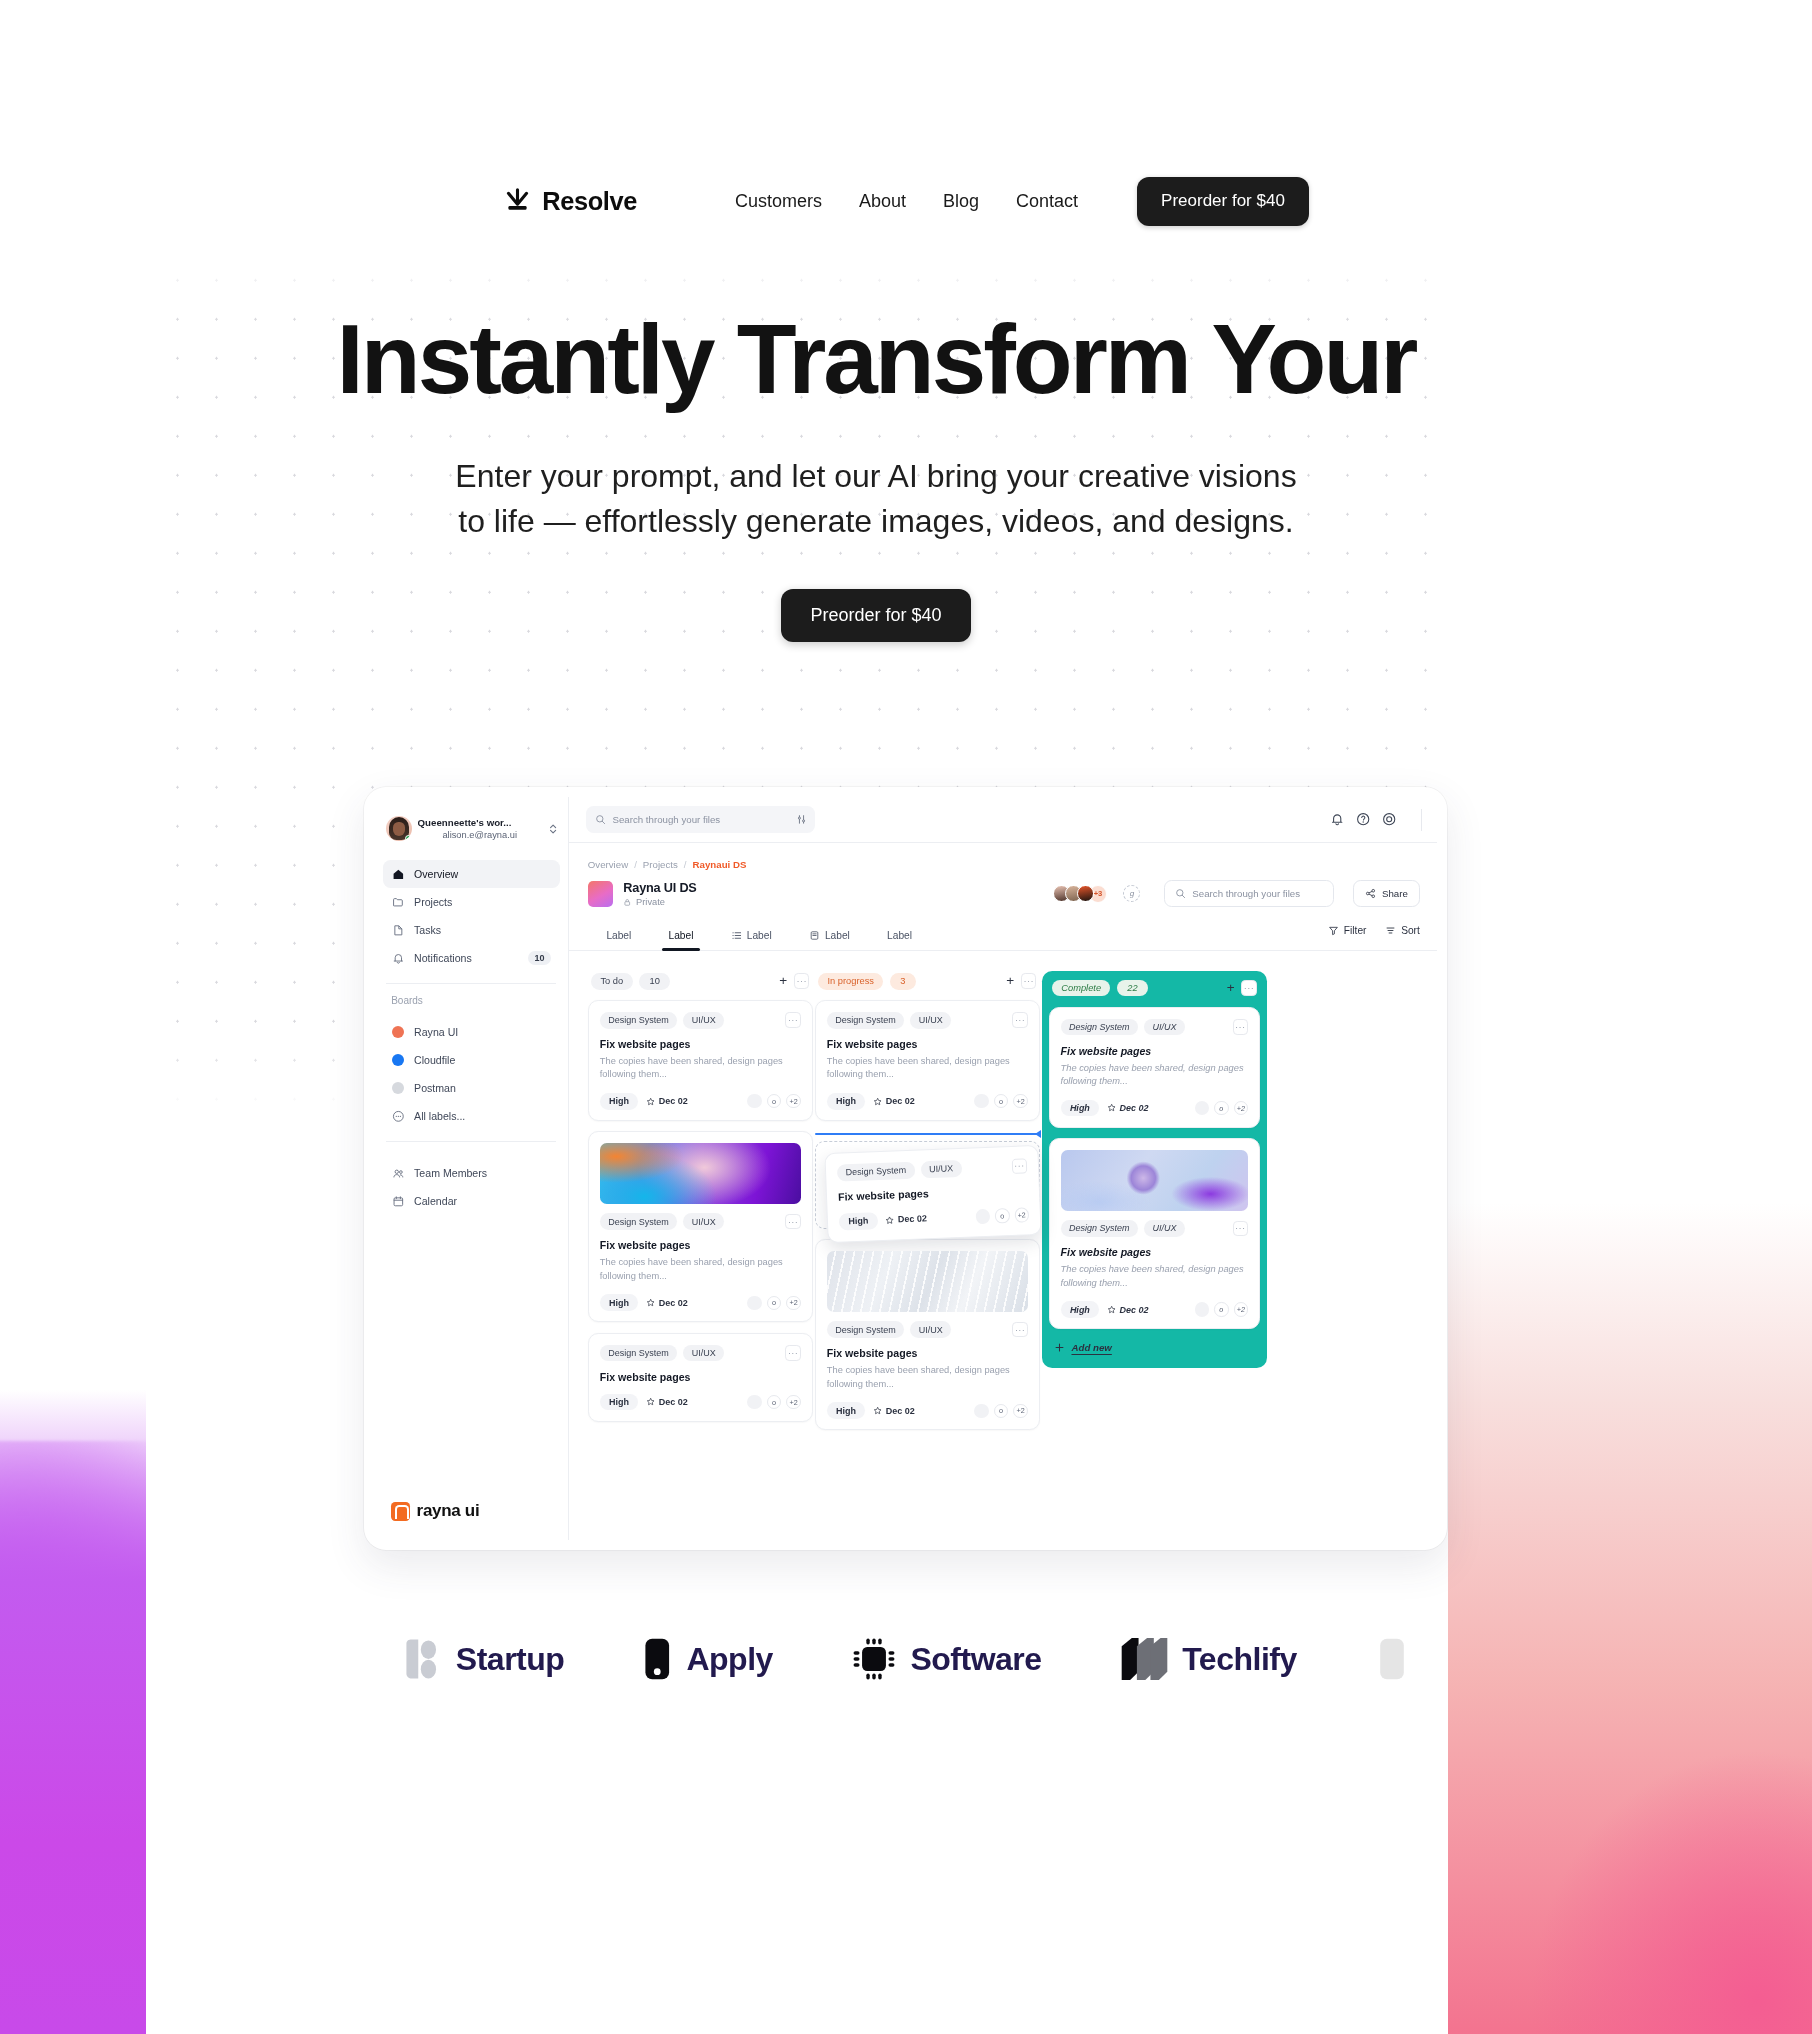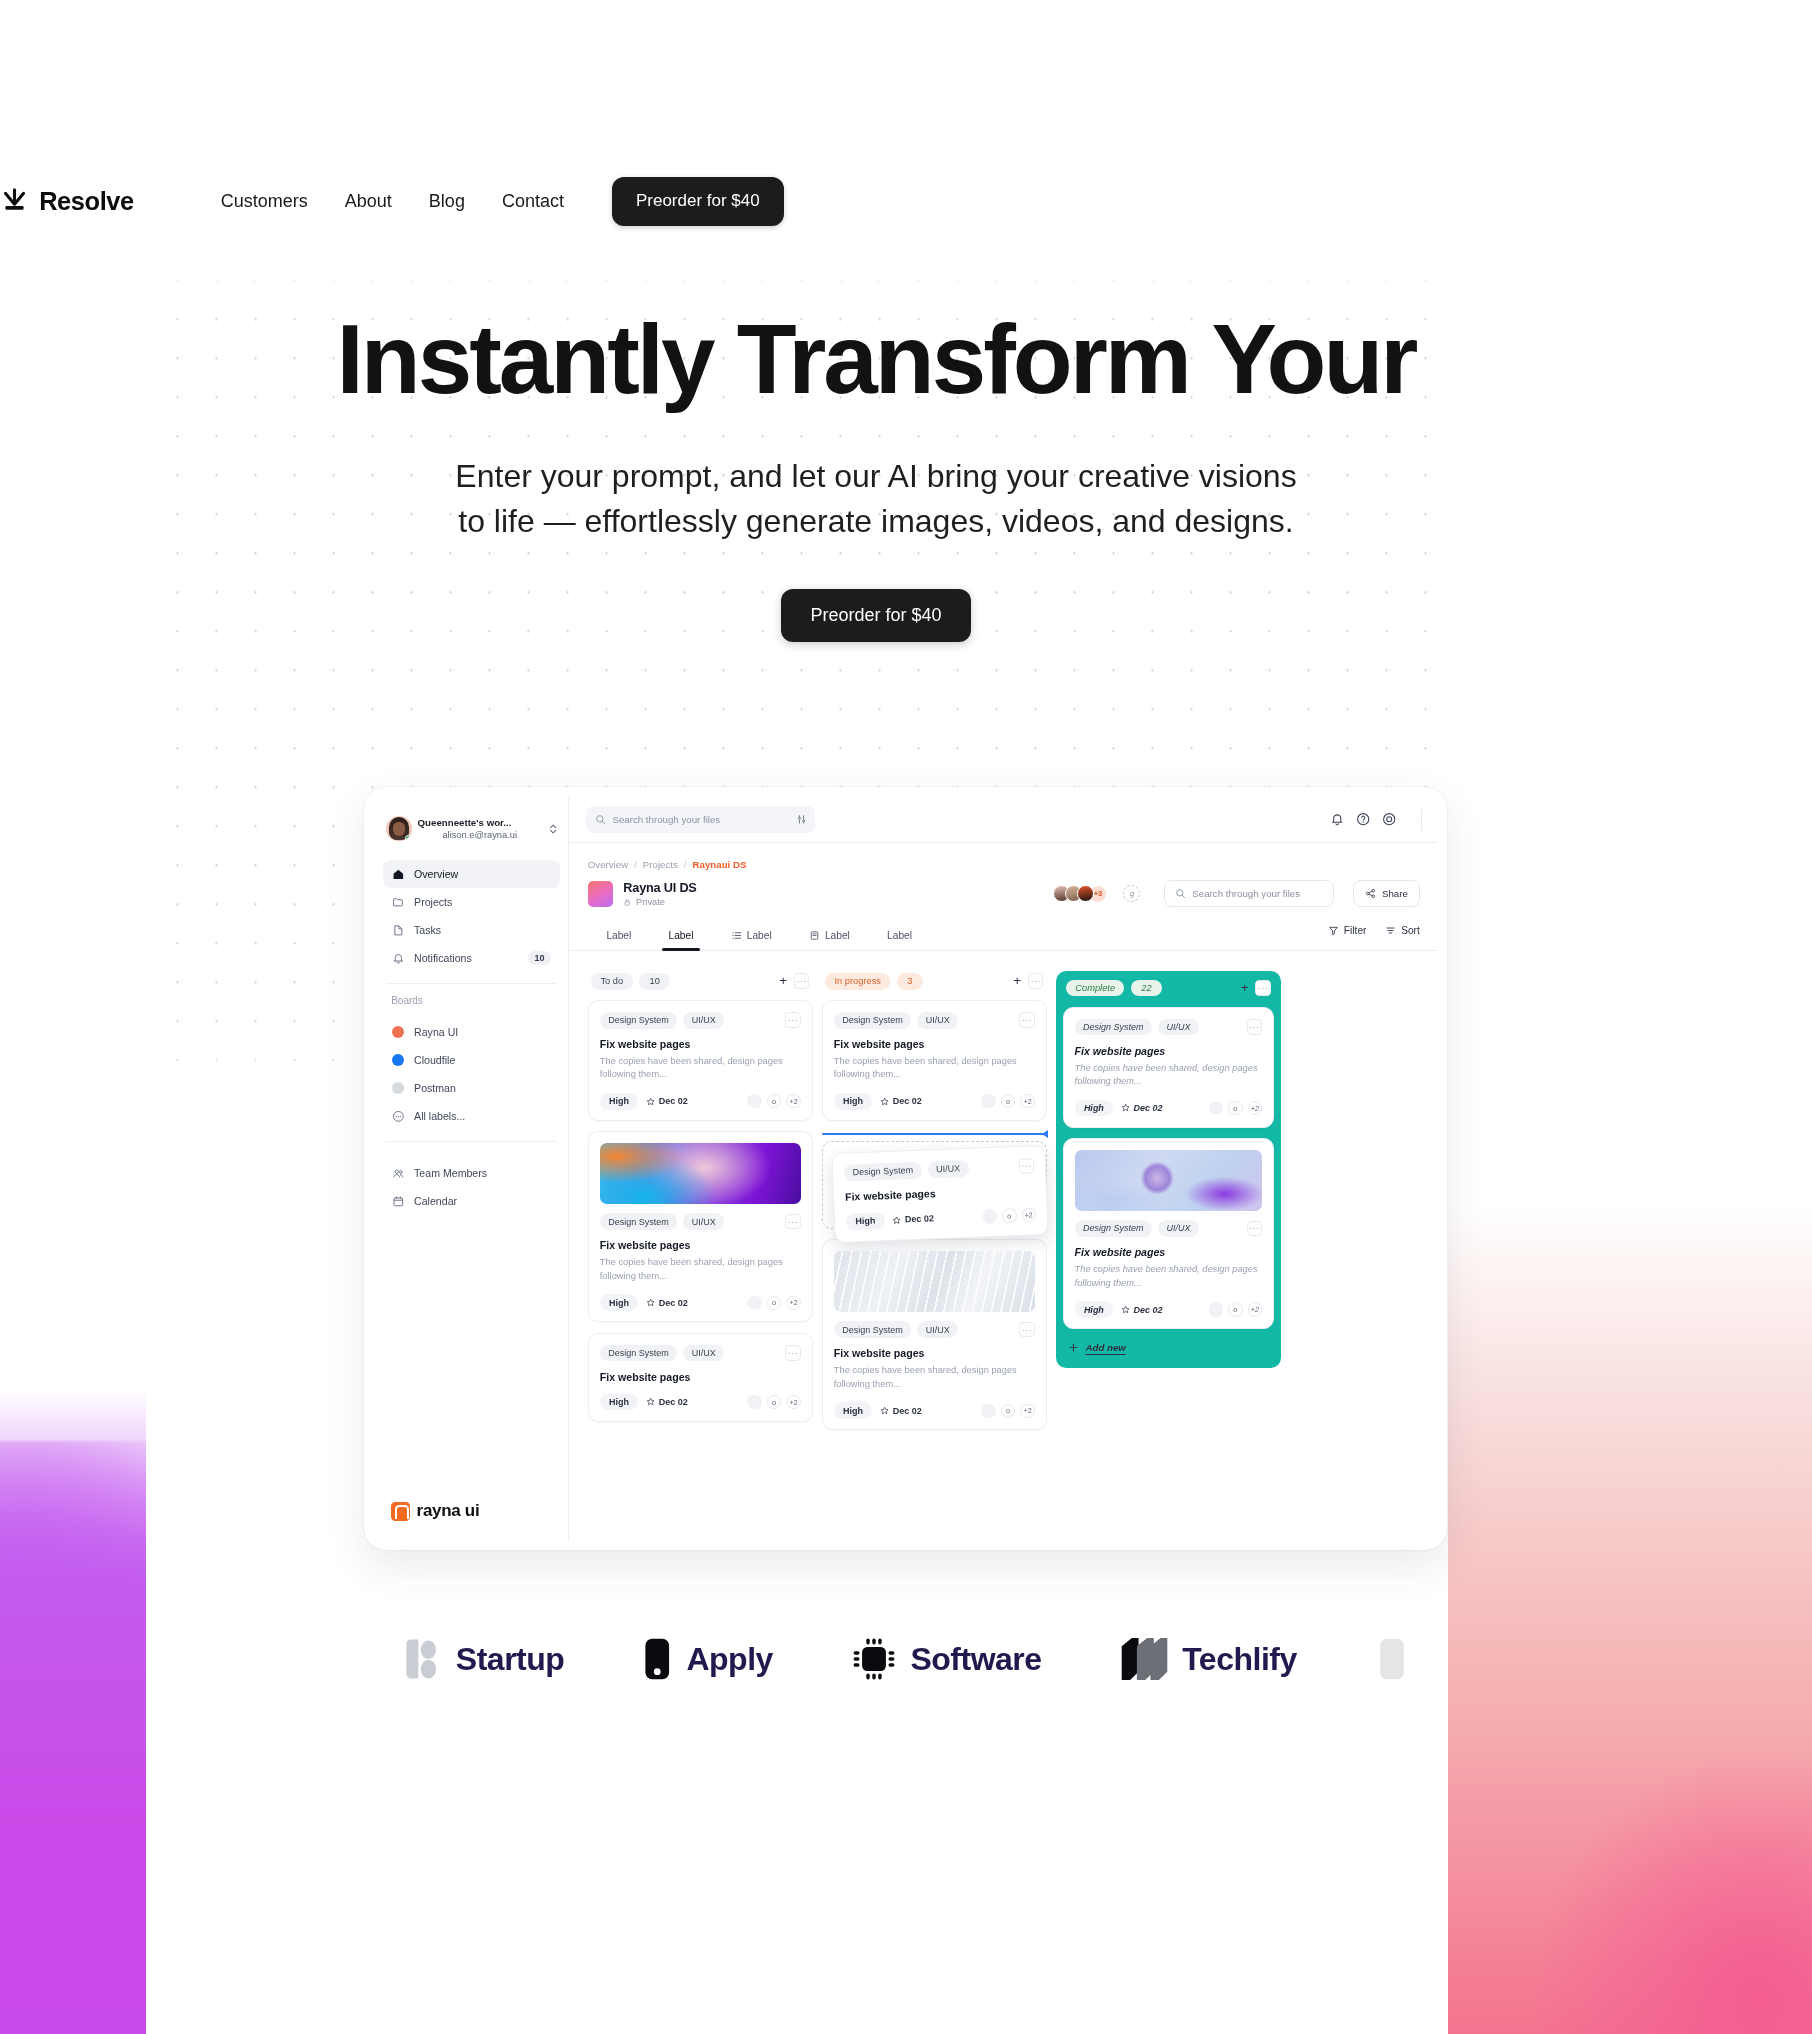--- a/index.html
+++ b/index.html
@@ -53,21 +53,21 @@
     -webkit-mask-image: linear-gradient(180deg, rgba(0,0,0,0) 0%, #000 8%, #000 92%, rgba(0,0,0,0) 100%);
     mask-image: linear-gradient(180deg, rgba(0,0,0,0) 0%, #000 8%, #000 92%, rgba(0,0,0,0) 100%);
     pointer-events: none;
   }
 
   .page { position: relative; z-index: 3; width: 1812px; height: 2034px; }
 
   
   .nav {
     position: absolute; top: 177px; left: 0; width: 1812px;
-    display: flex; align-items: center; gap: 4px;
+    display: flex; align-items: center; justify-content: center; gap: 15px;
   }
   .brand { display: flex; align-items: center; gap: 10.2px; }
   .brand-mark { width: 29px; height: 29px; display:block; }
   .brand-name { font-size: 25.4px; font-weight: 700; color: #0d0d0d; letter-spacing: -0.4px; }
   .nav-links { display: flex; align-items: center; gap: 37px; margin-left: 83px; }
   .nav-links a {
     font-size: 18px; color: #1a1a1a; text-decoration: none; font-weight: 400;
   }
   .nav-cta {
     margin-left: 44px;
@@ -223,21 +223,21 @@
   }
   .tab.active { color: #0f1420; }
   .tab.active:after {
     content: ""; position: absolute; left: 12px; right: 12px; bottom: -0.8px; height: 2.2px;
     background: #111722; border-radius: 1.7px;
   }
   .tabs-spacer { flex: 1; }
   .tab-tool { display: flex; align-items: center; gap: 5.1px; font-size: 10.2px; color: #2b3140; padding-bottom: 8.5px; cursor: pointer; margin-left: 18.6px; }
 
   
-  .board { display: flex; gap: 9px; padding: 20.3px 18.6px 0 18.6px; flex: 1; min-height: 0; }
+  .board { display: flex; gap: 2px; padding: 20.3px 18.6px 0 18.6px; flex: 1; min-height: 0; }
   .col { width: 225px; flex: none; display: flex; flex-direction: column; }
   .col.col-bg { background: #14b8a6; border-radius: 10.2px; padding: 6.8px 6.8px 10.2px 6.8px; align-self: flex-start; font-style: italic; }
   .col-head { display: flex; align-items: center; gap: 6.8px; padding: 1.7px 3.4px 10.2px 3.4px; }
   .col-chip { font-size: 9.3px; font-weight: 400; border-radius: 17px; padding: 3.4px 9.3px; }
   .col-chip.todo { background: #f1f2f5; color: #3b4252; }
   .col-chip.prog { background: #fdeadf; color: #d9622b; }
   .col-chip.done { background: #e8f3ea; color: #2e7d46; }
   .col-num { font-size: 9.3px; font-weight: 400; border-radius: 17px; padding: 3.4px 10.2px; }
   .col-num.todo { background: #f1f2f5; color: #3b4252; }
   .col-num.prog { background: #fdeadf; color: #d9622b; }

